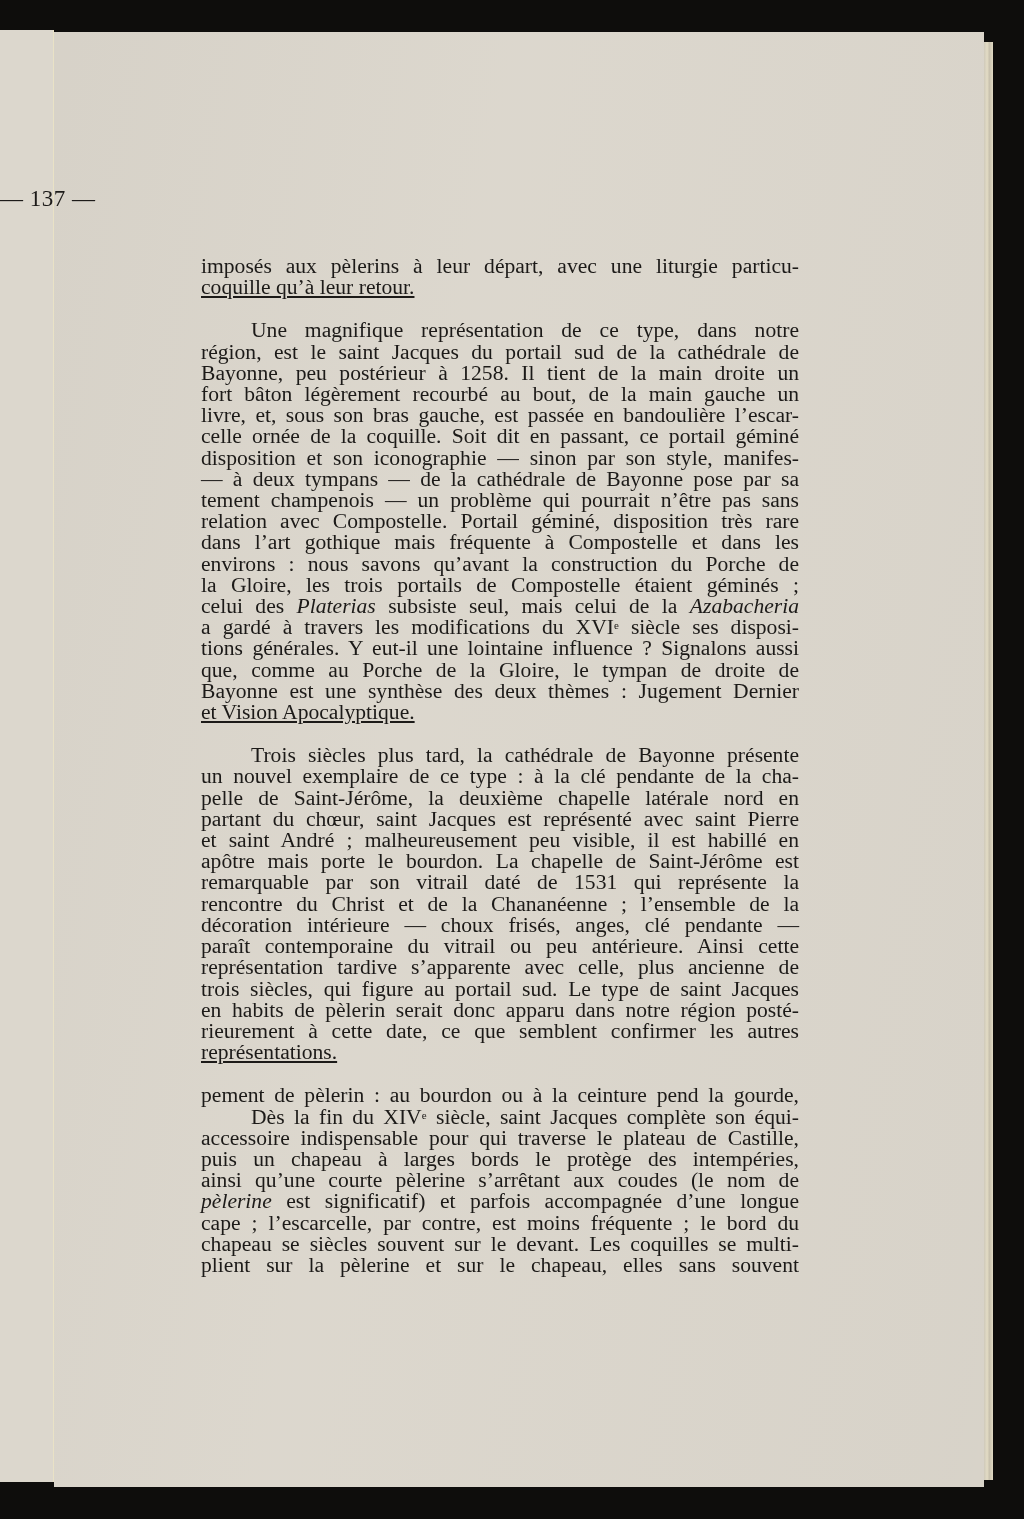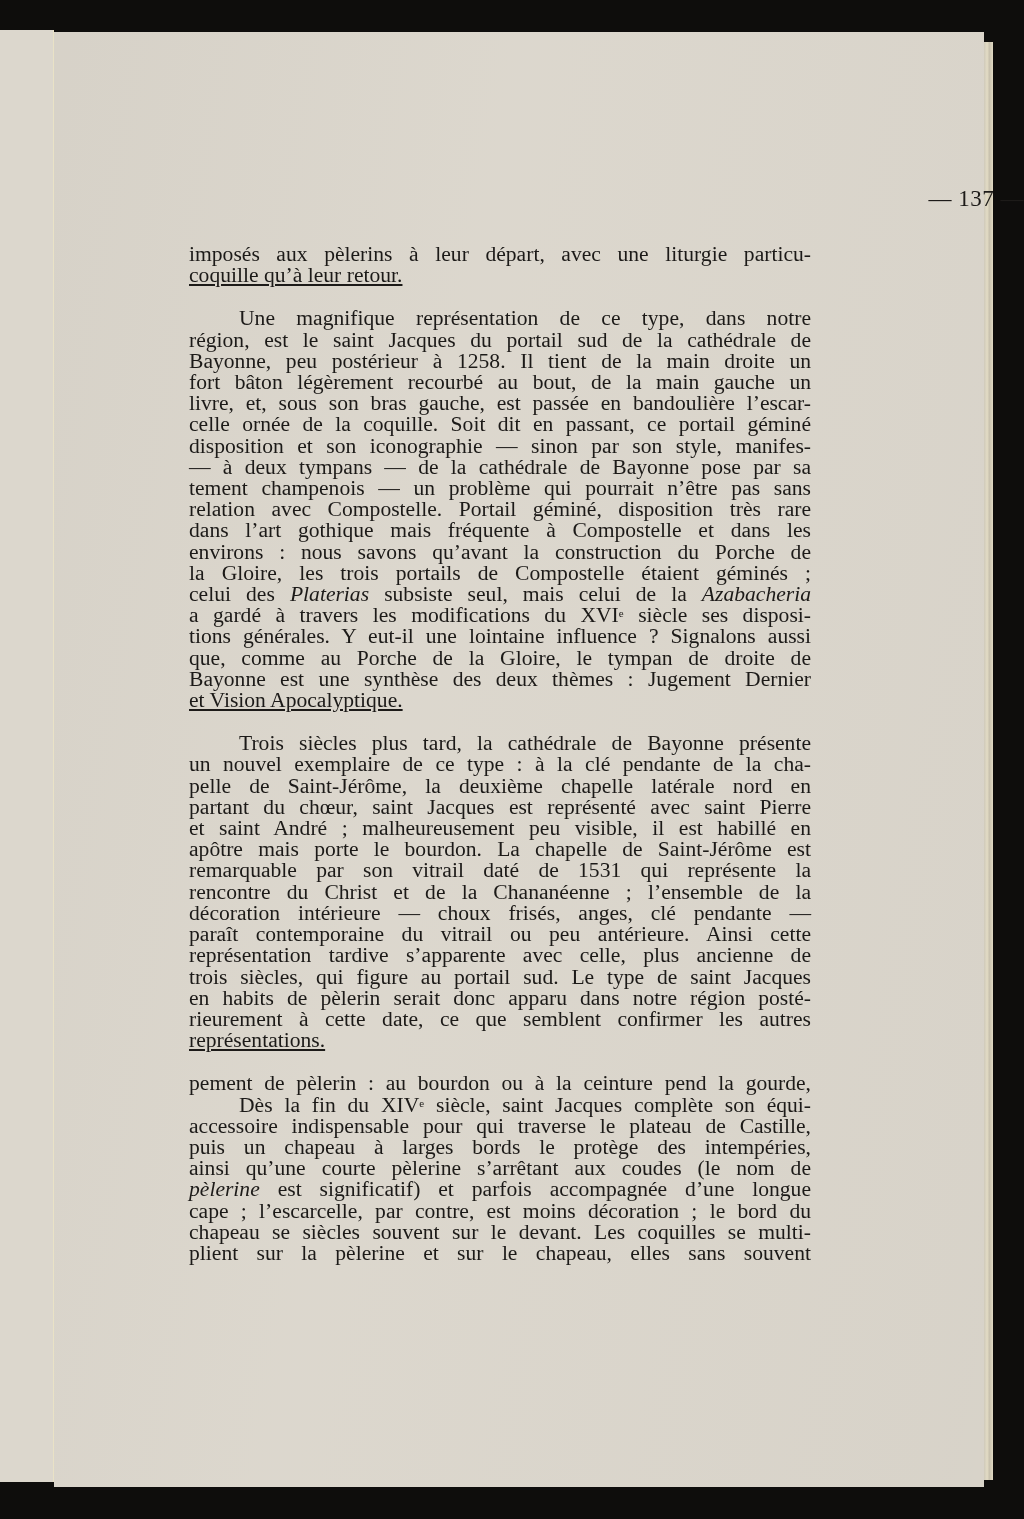--- a/index.html
+++ b/index.html
@@ -17,28 +17,28 @@
     position:absolute; left:54px; top:32px; width:930px; height:1455px;
     background:#dbd6cc;
     background-image: linear-gradient(100deg, rgba(0,0,0,0.02) 0%, rgba(255,255,255,0.03) 40%, rgba(0,0,0,0.015) 100%);
   }
   .page-edge {
     position:absolute; left:984px; top:42px; width:9px; height:1438px;
     background:linear-gradient(90deg,#cfc9ba 0%,#e3dcc5 35%,#c8c1ae 60%,#e0d9c3 100%);
   }
   .page-number {
     position:absolute; left:0; width:1024px; top:186px;
-    text-align:right; font-size:23px; color:#1d1b19; letter-spacing:0.5px;
+    text-align:left; font-size:23px; color:#1d1b19; letter-spacing:0.5px;
   }
   .text-block {
     position:absolute; left:187px; width:626px; top:242px;
     color:#1c1a18; font-size:21.6px; line-height:21.2px;
     text-align:justify;
   }
-  .paragraph { margin:2px; }
+  .paragraph { margin:14px; }
   .paragraph + .paragraph { margin-top:22px; }
   .line { display:block; text-align:justify; text-align-last:justify; white-space:nowrap; word-spacing:0; }
   .line.last { text-align-last:left;text-decoration:underline; }
   .indent { padding-left:50px; }
   sup { font-size:11px; vertical-align:top; line-height:1; position:relative; top:3px; }
   i { }
 </style>
 </head>
 <body>
 
@@ -91,17 +91,17 @@
       <span class="line">rieurement à cette date, ce que semblent confirmer les autres</span>
       <span class="line last">représentations.</span>
     </div>
     <div class="paragraph">
       <span class="line">pement de pèlerin : au bourdon ou à la ceinture pend la gourde,</span>
       <span class="line indent">Dès la fin du XIV<sup>e</sup> siècle, saint Jacques complète son équi-</span>
       <span class="line">accessoire indispensable pour qui traverse le plateau de Castille,</span>
       <span class="line">puis un chapeau à larges bords le protège des intempéries,</span>
       <span class="line">ainsi qu’une courte pèlerine s’arrêtant aux coudes (le nom de</span>
       <span class="line"><i>pèlerine</i> est significatif) et parfois accompagnée d’une longue</span>
-      <span class="line">cape ; l’escarcelle, par contre, est moins décoration ; le bord du</span>
+      <span class="line">cape ; l’escarcelle, par contre, est moins fréquente ; le bord du</span>
       <span class="line">chapeau se siècles souvent sur le devant. Les coquilles se multi-</span>
       <span class="line">plient sur la pèlerine et sur le chapeau, elles sans souvent</span>
     </div>
   </div>
 
 </body></html>

